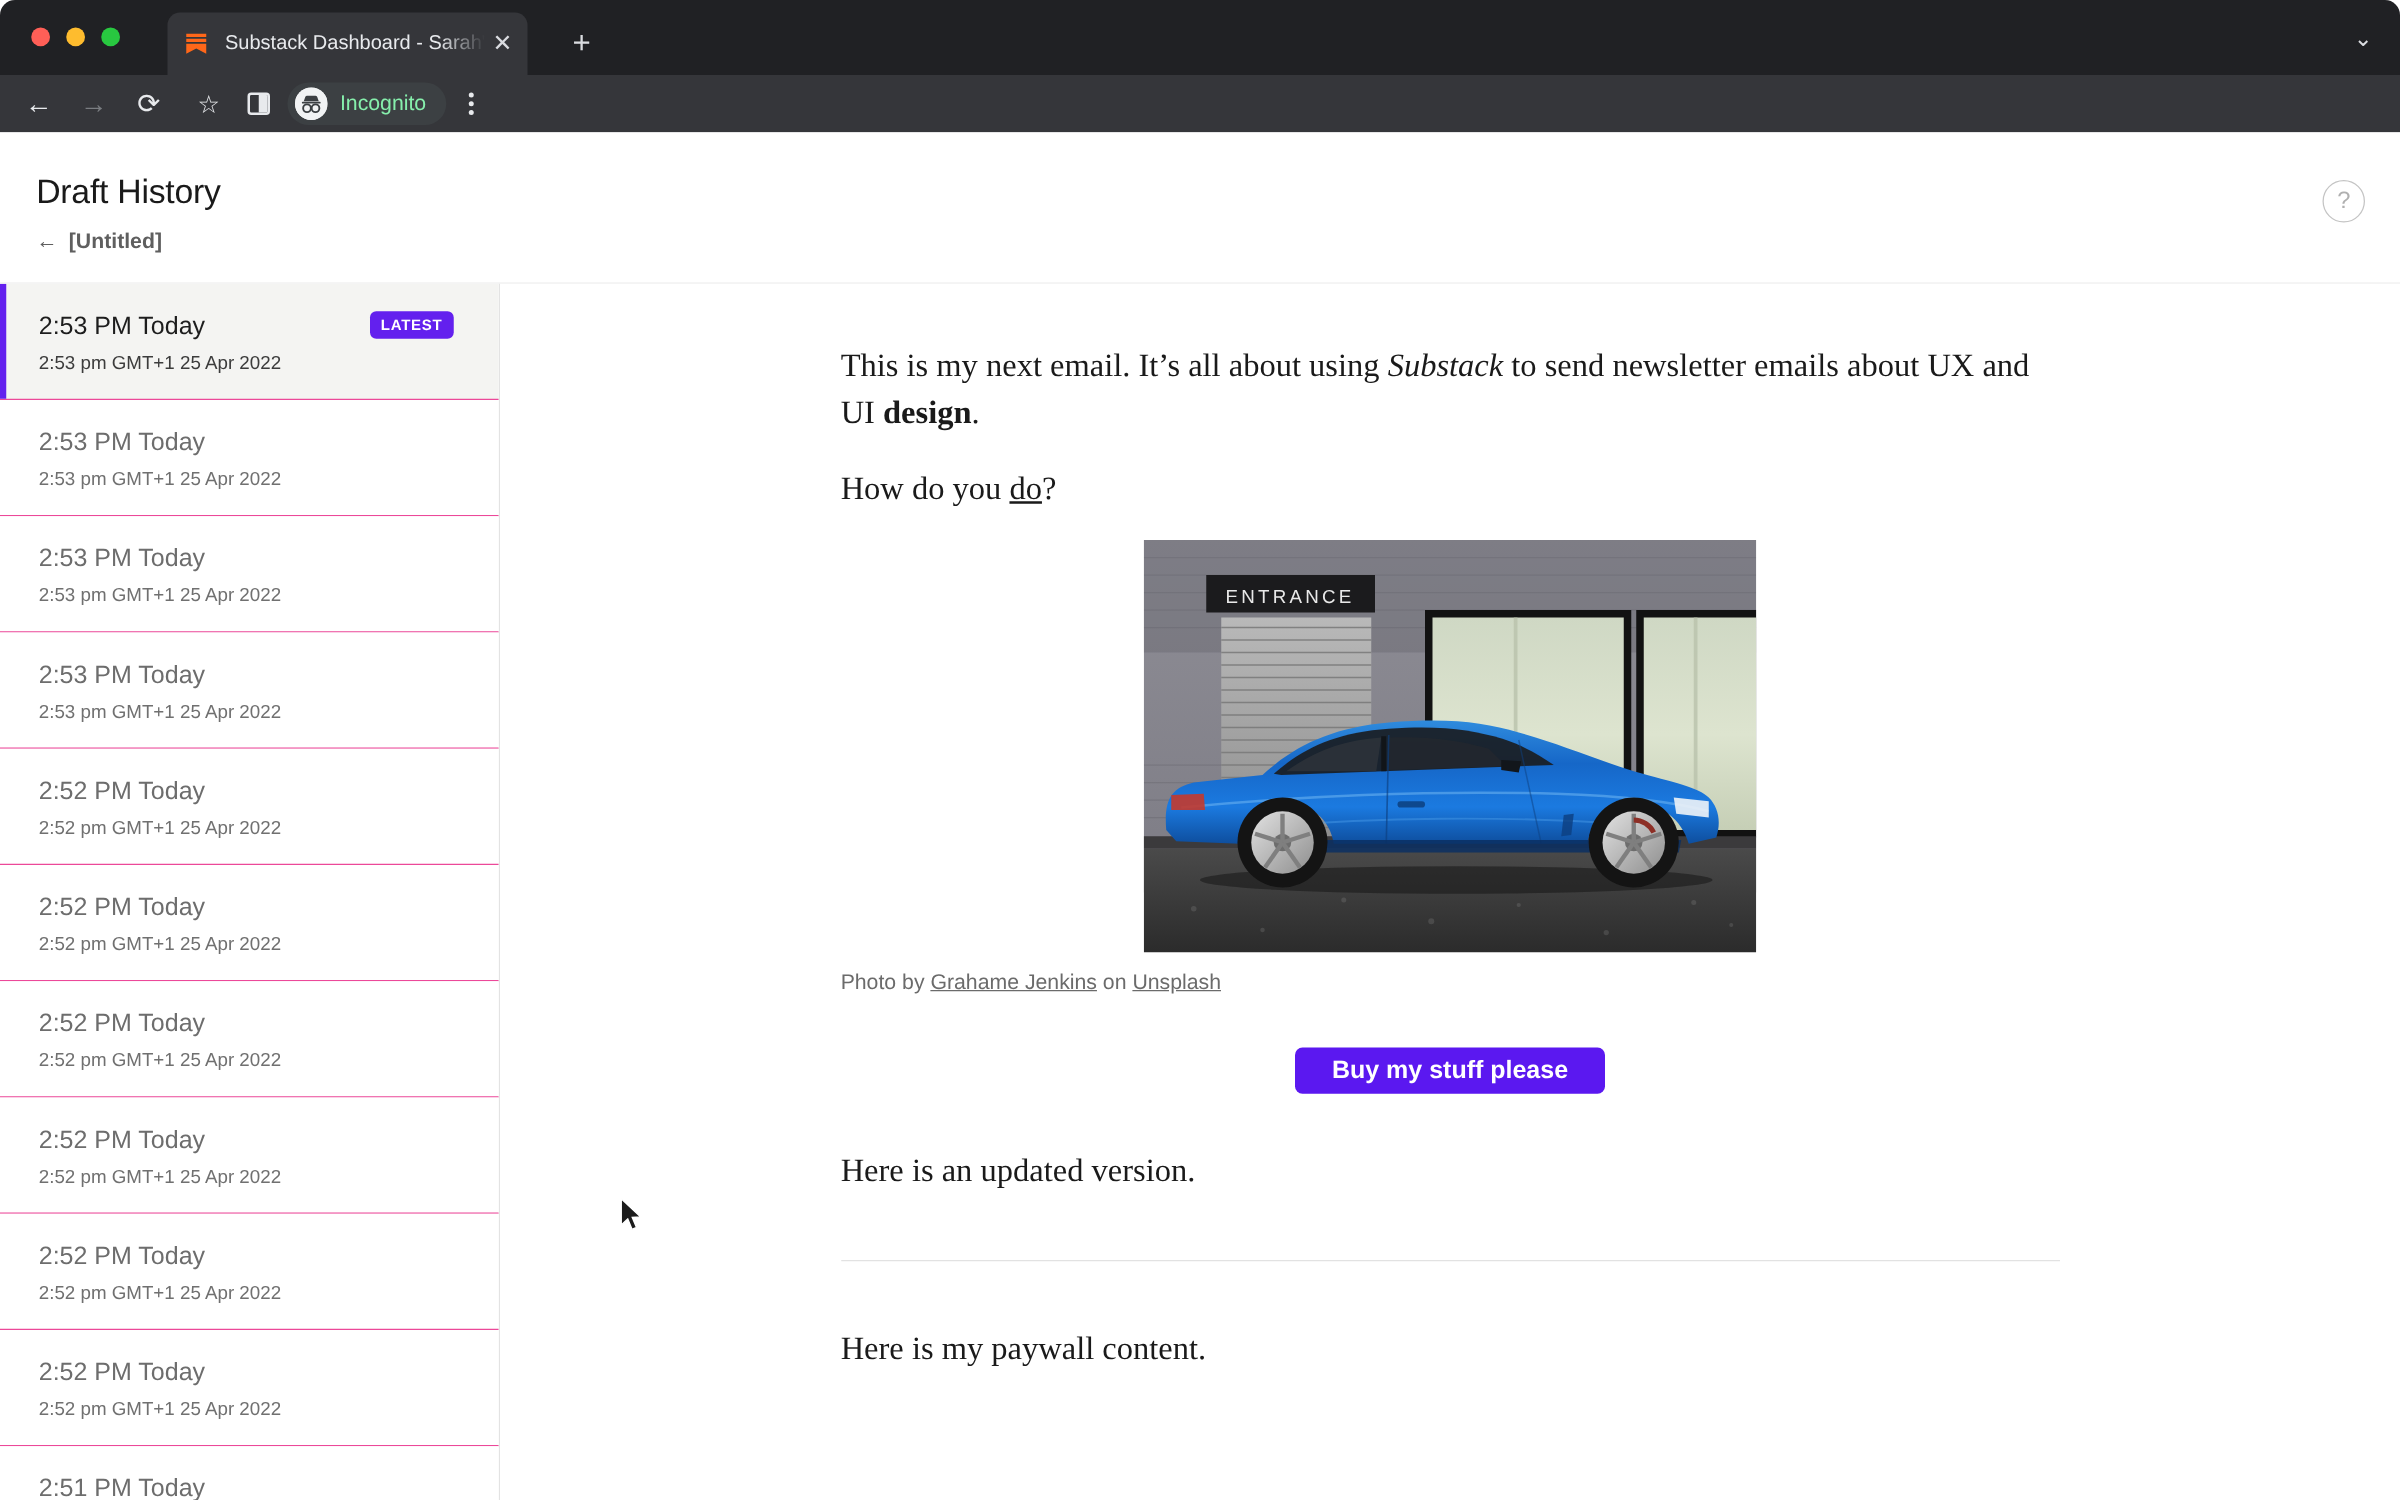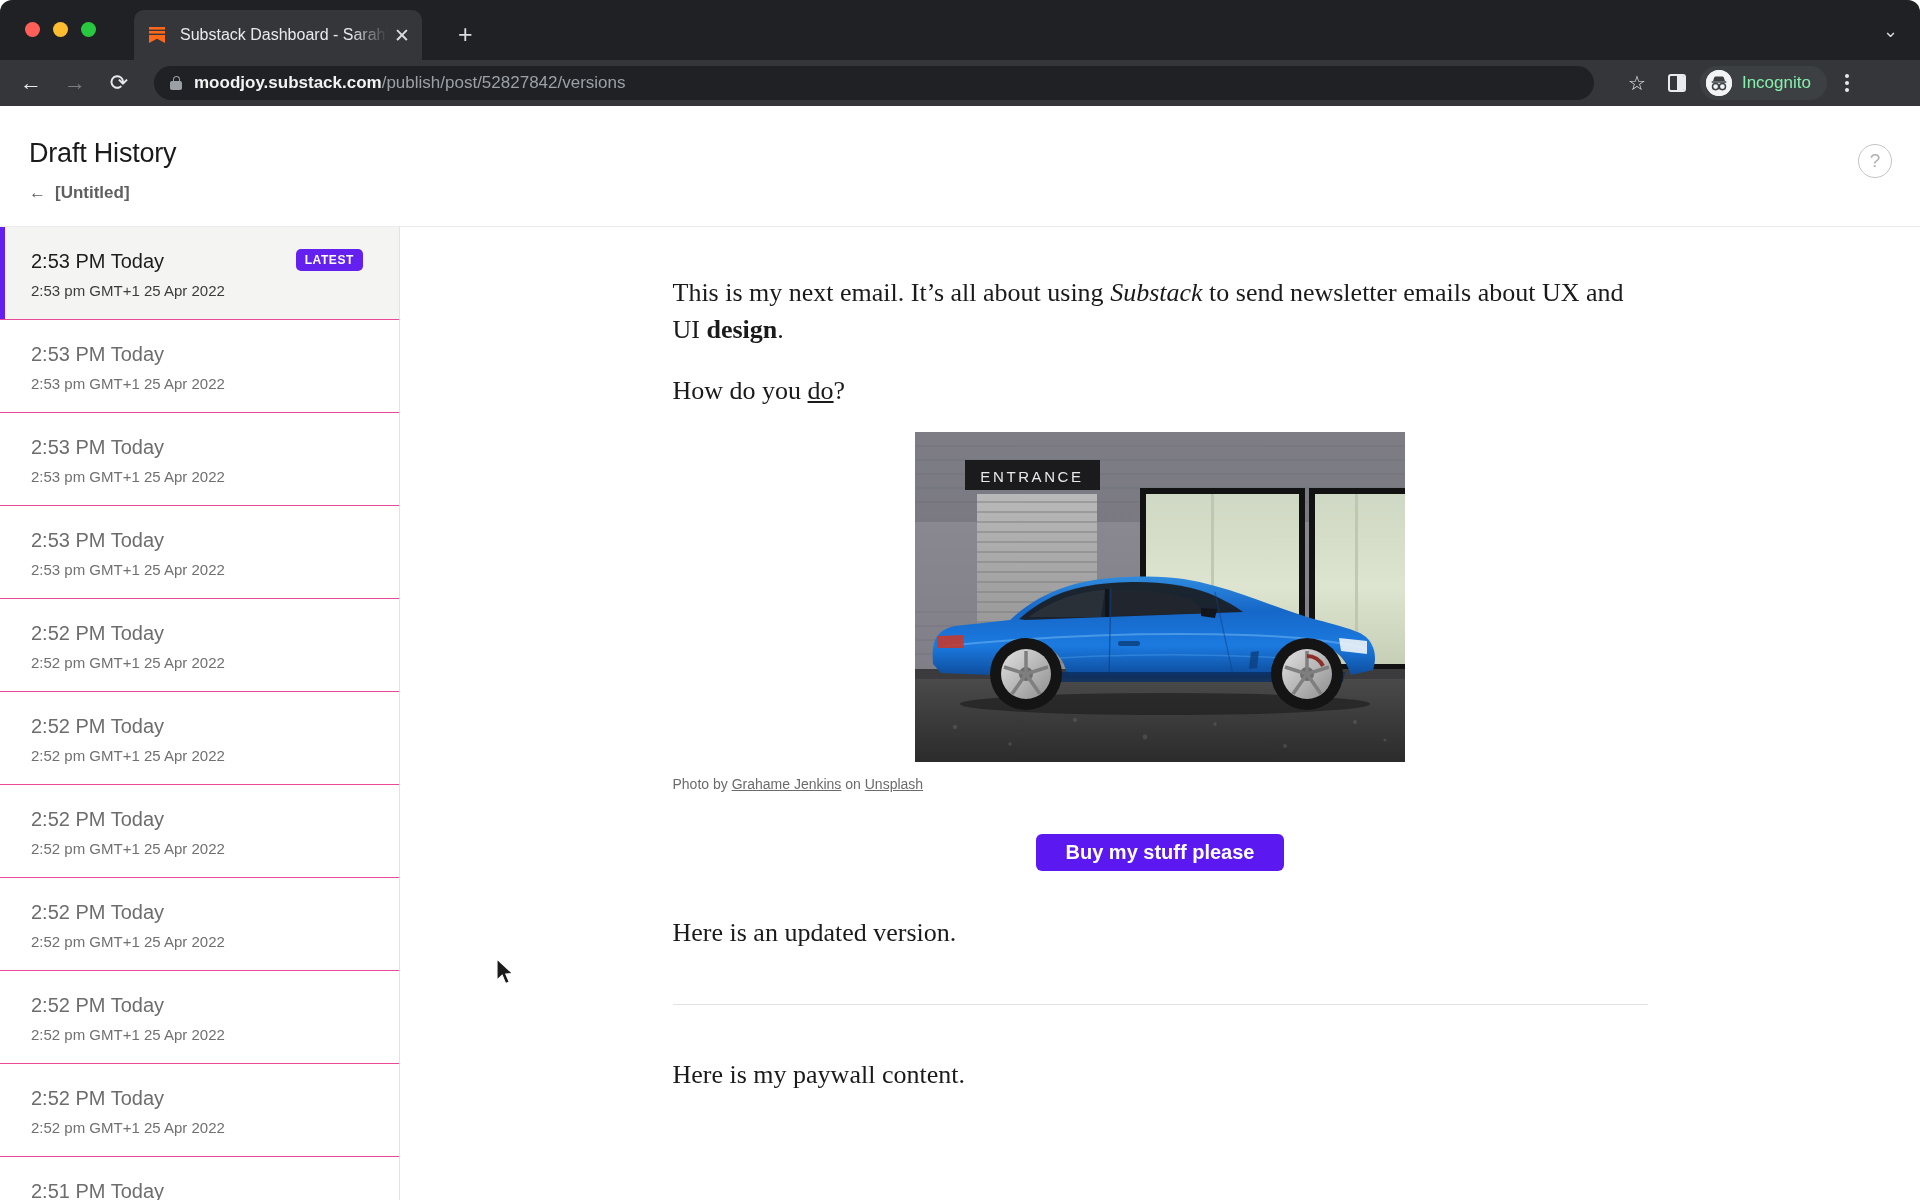--- a/index.html
+++ b/index.html
@@ -93,21 +93,21 @@
   .doc { width:975px; margin:0 auto; padding:48px 0 0 0;
          font-family:"Liberation Serif", serif; }
   .doc p { font-size:26px; line-height:1.42; color:#1a1a1a; margin-bottom:24px; }
   .doc p.tight { margin-bottom:22px; }
   .doc em { font-style:italic; }
   .doc strong { font-weight:700; }
   .doc u { text-decoration:underline; }
 
   .figure { margin:22px 0 0 0; text-align:left; }
   .photo { width:490px; height:330px; margin:0 auto; display:block; }
-  .caption { font-family:"Liberation Sans", sans-serif; font-size:14px; color:#6b6b6b;
+  .caption { font-family:"Liberation Sans", sans-serif; font-size:17px; color:#6b6b6b;
              margin-top:14px; }
   .caption a { color:#6b6b6b; text-decoration:underline; cursor:pointer; }
 
   .cta-wrap { text-align:center; margin-top:42px; }
   .cta { display:inline-block; background:#5b18f0; color:#fff;
          font-family:"Liberation Sans", sans-serif; font-size:20px; font-weight:700;
          padding:7px 30px; border-radius:6px; border:none; cursor:pointer; }
 
   .hr { height:1px; background:#e2e2e2; margin:52px 0; }
 
@@ -140,27 +140,20 @@
 
     <div class="new-tab">+</div>
     <div class="chrome-caret">⌄</div>
   </div>
 
   <div class="chrome-bar">
     <span class="nav-btn">←</span>
     <span class="nav-btn disabled">→</span>
     <span class="nav-btn">⟳</span>
 
-    <div class="omnibox">
-      <span class="lock">
-        <span class="lock-shackle"></span>
-          <span class="lock-body"></span>
-      </span>
-      <span class="url"><b>moodjoy.substack.com</b><span>/publish/post/52827842/versions</span></span>
-    </div>
 
     <div class="omni-actions">
       <span class="star">☆</span>
       <span class="panel-icon"></span>
       <span class="incog">
         <span class="incog-av">
           <svg width="26" height="26" viewBox="0 0 26 26">
             <circle cx="13" cy="13" r="13" fill="#f1f3f4"></circle>
             <path d="M7 11 h12 l-1.2 -3.4 a1.6 1.6 0 0 0 -1.5 -1 h-6.6 a1.6 1.6 0 0 0 -1.5 1 z" fill="#3c4043"></path>
             <rect x="5.5" y="11.3" width="15" height="1.5" rx="0.7" fill="#3c4043"></rect>

